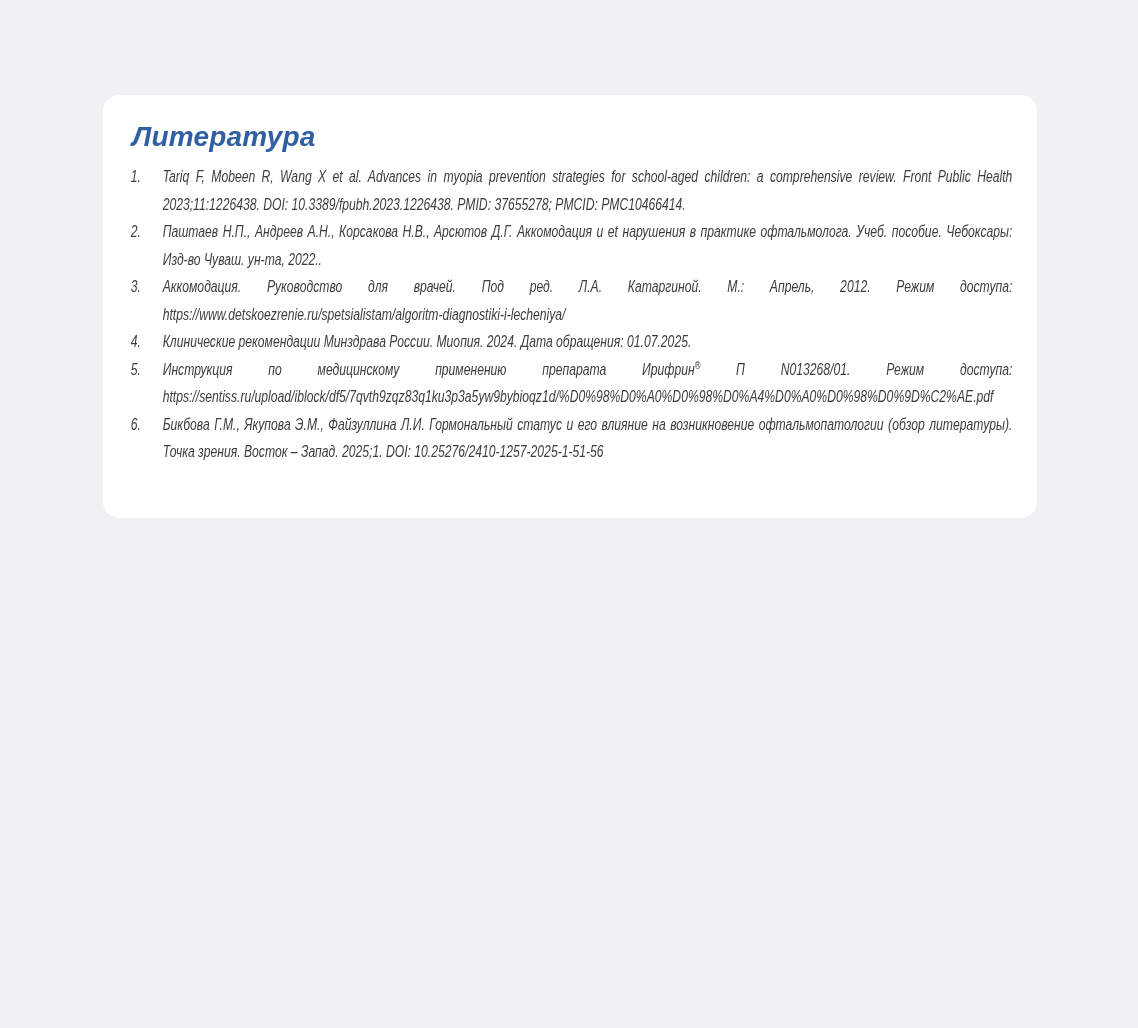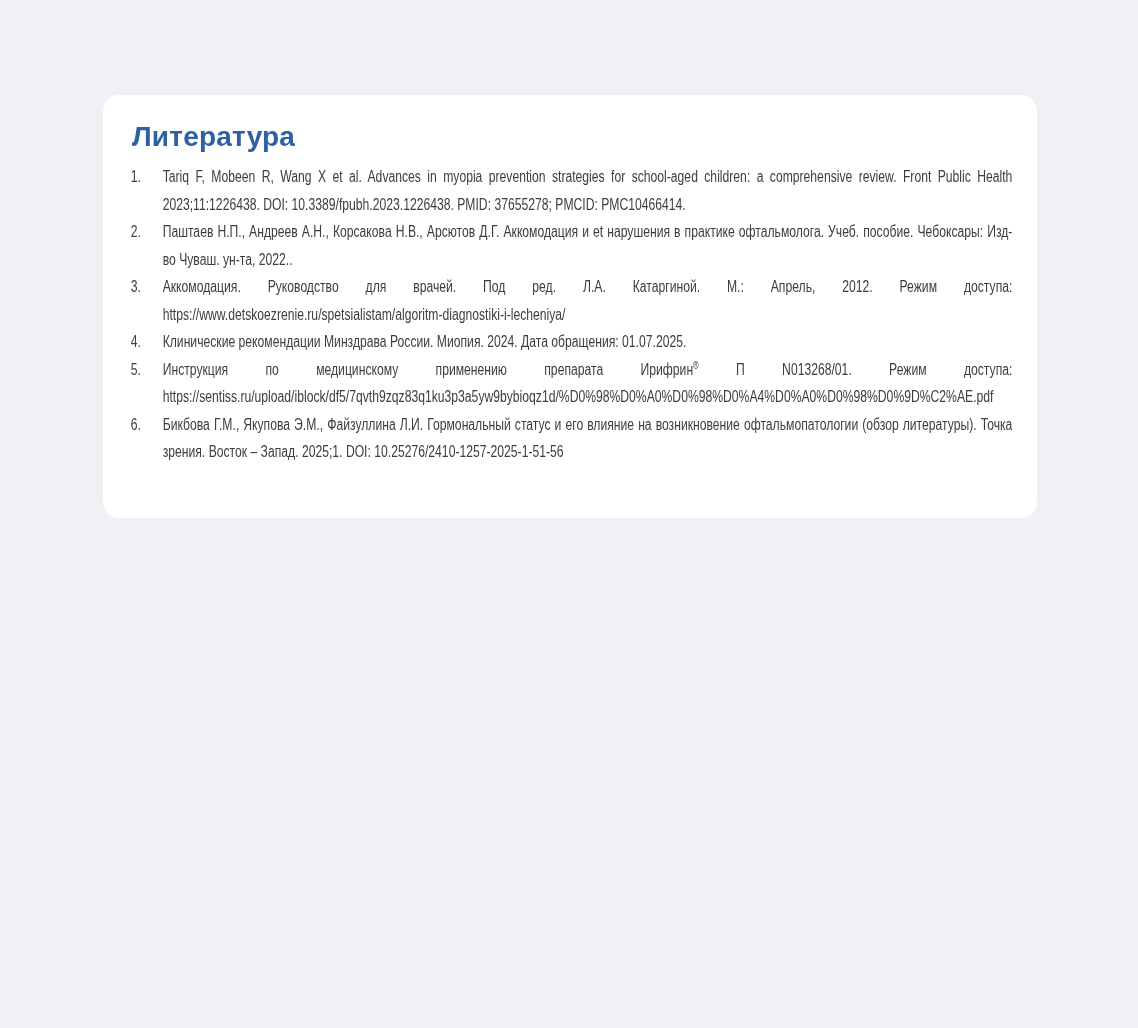--- a/index.html
+++ b/index.html
@@ -17,20 +17,21 @@
     position:relative;
     overflow:hidden;
   }
   .card{
     position:absolute;
     left:103px;top:95px;
     width:934px;min-height:423px;
     background:var(--card-bg);
     border-radius:16px;
     padding:25px 25px 24px 27px;
+    font-style:italic;
   }
   .card-title{
     margin:0 0 9px 2px;
     font-size:28px;
     line-height:34px;
     font-weight:bold;
     color:var(--accent);
     letter-spacing:0.2px;
   }
   

